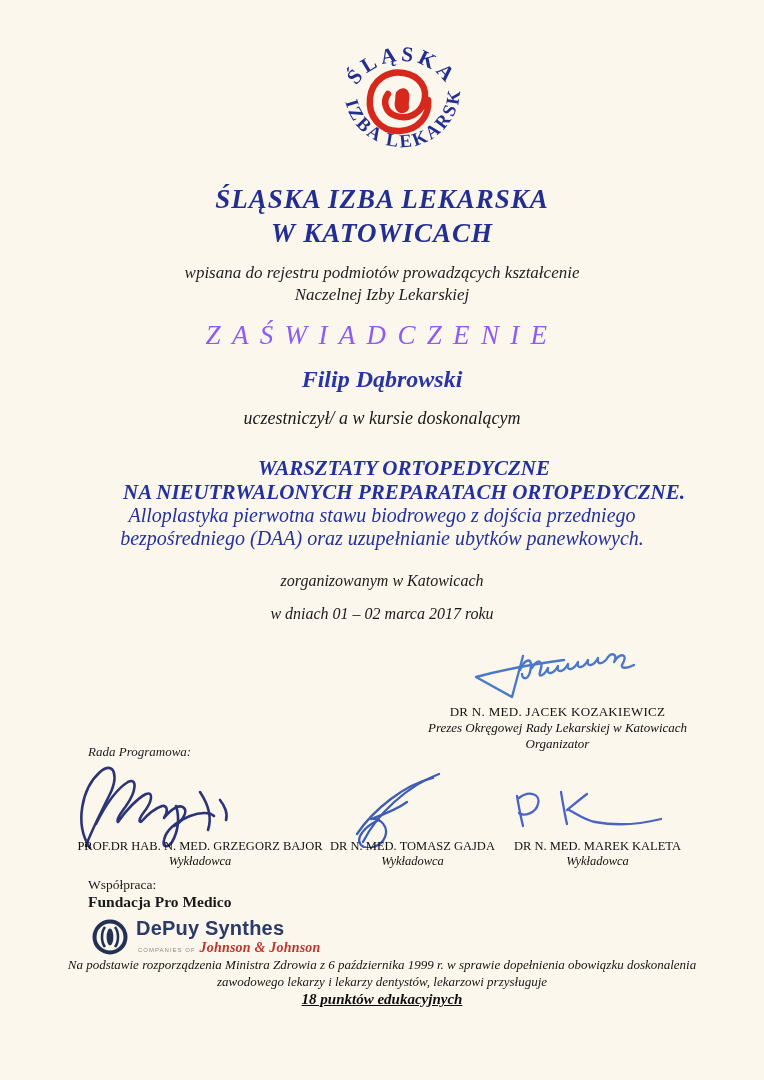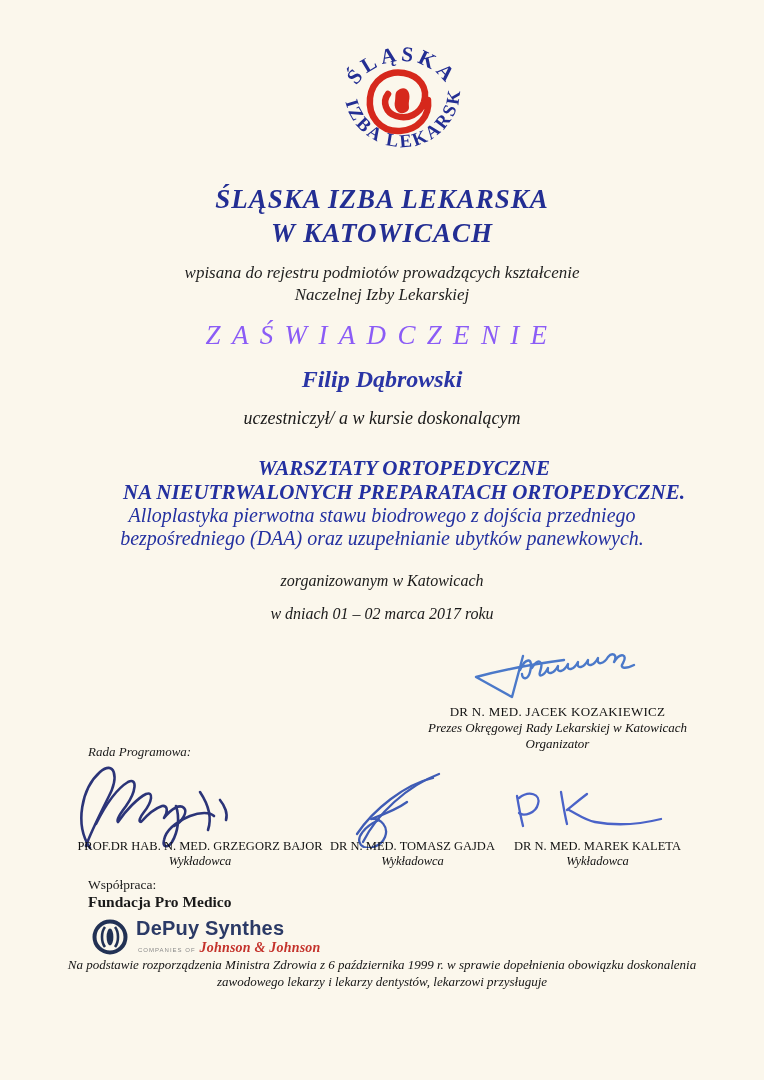--- a/index.html
+++ b/index.html
@@ -146,14 +146,15 @@
       <div class="depuy-text">DePuy Synthes</div>
       <div style="display:flex;align-items:baseline;gap:4px;margin-top:2px;margin-left:2px;">
         <span class="depuy-sub">COMPANIES OF</span>
         <span class="depuy-jnj">Johnson &amp; Johnson</span>
       </div>
     </div>
   </div>
 
   <div class="abs cx legal" style="top:956px;">Na podstawie rozporządzenia Ministra Zdrowia z 6 października 1999 r. w sprawie dopełnienia obowiązku doskonalenia</div>
   <div class="abs cx legal" style="top:973px;">zawodowego lekarzy i lekarzy dentystów, lekarzowi przysługuje</div>
+  <div class="abs cx points" style="top:991px;">18 punktów edukacyjnych</div>
 
 </div>
 
 </body></html>

